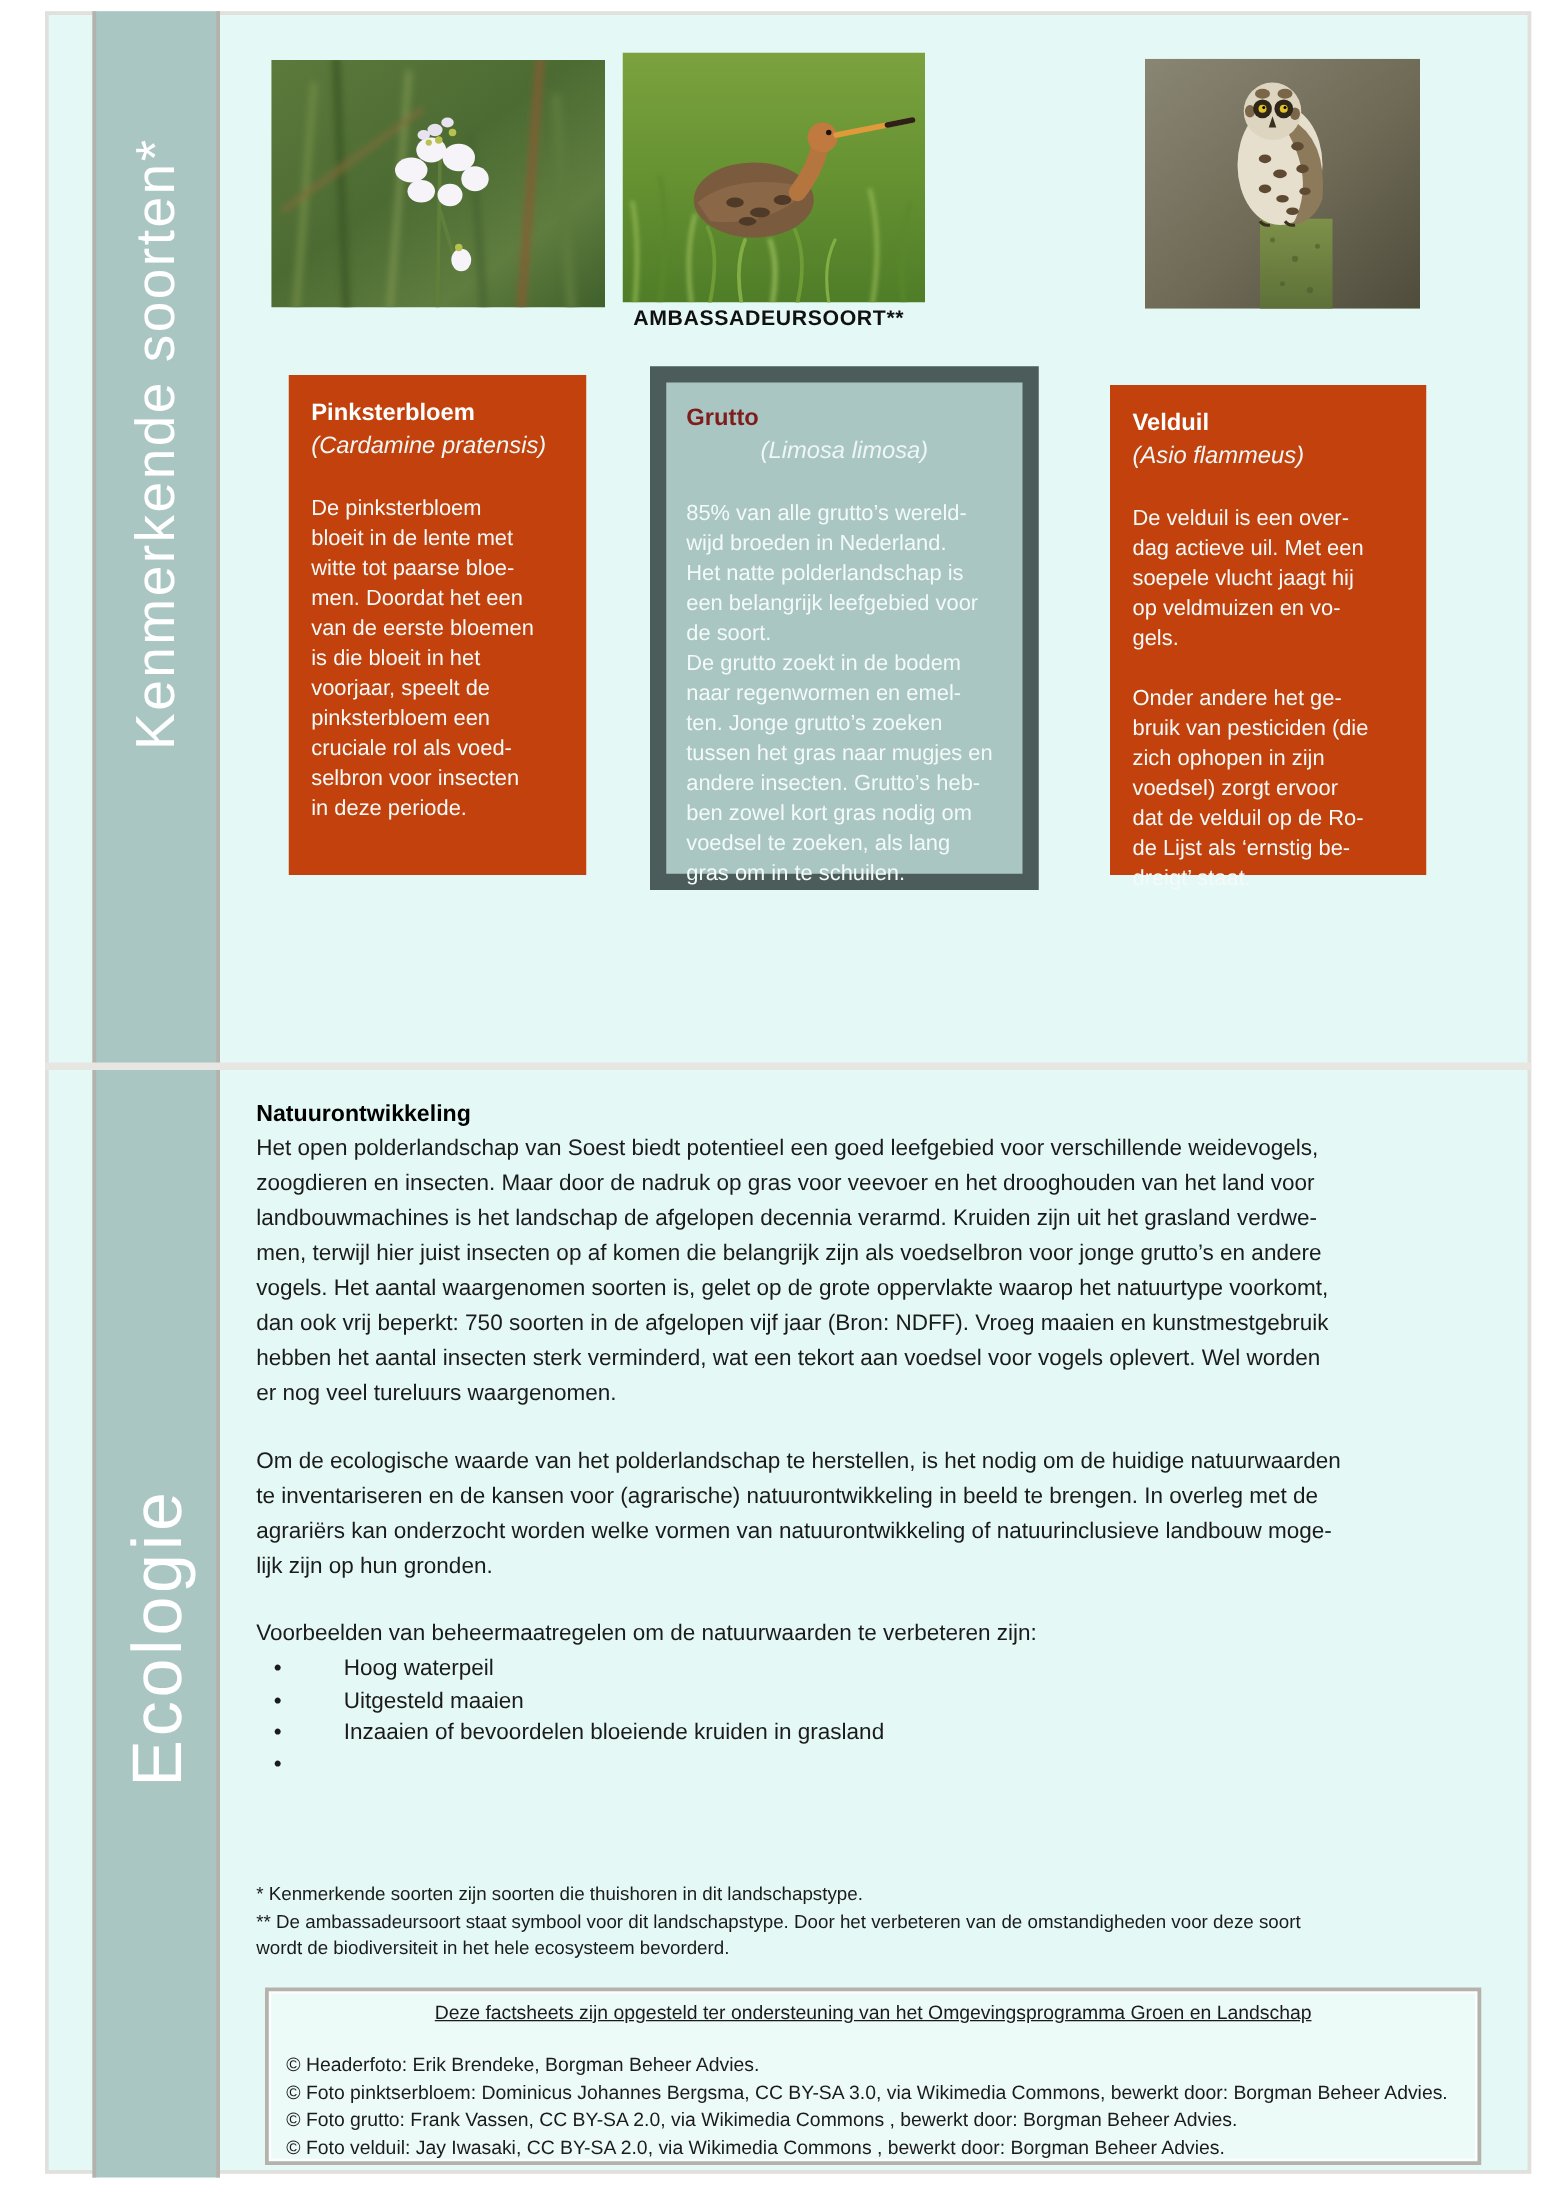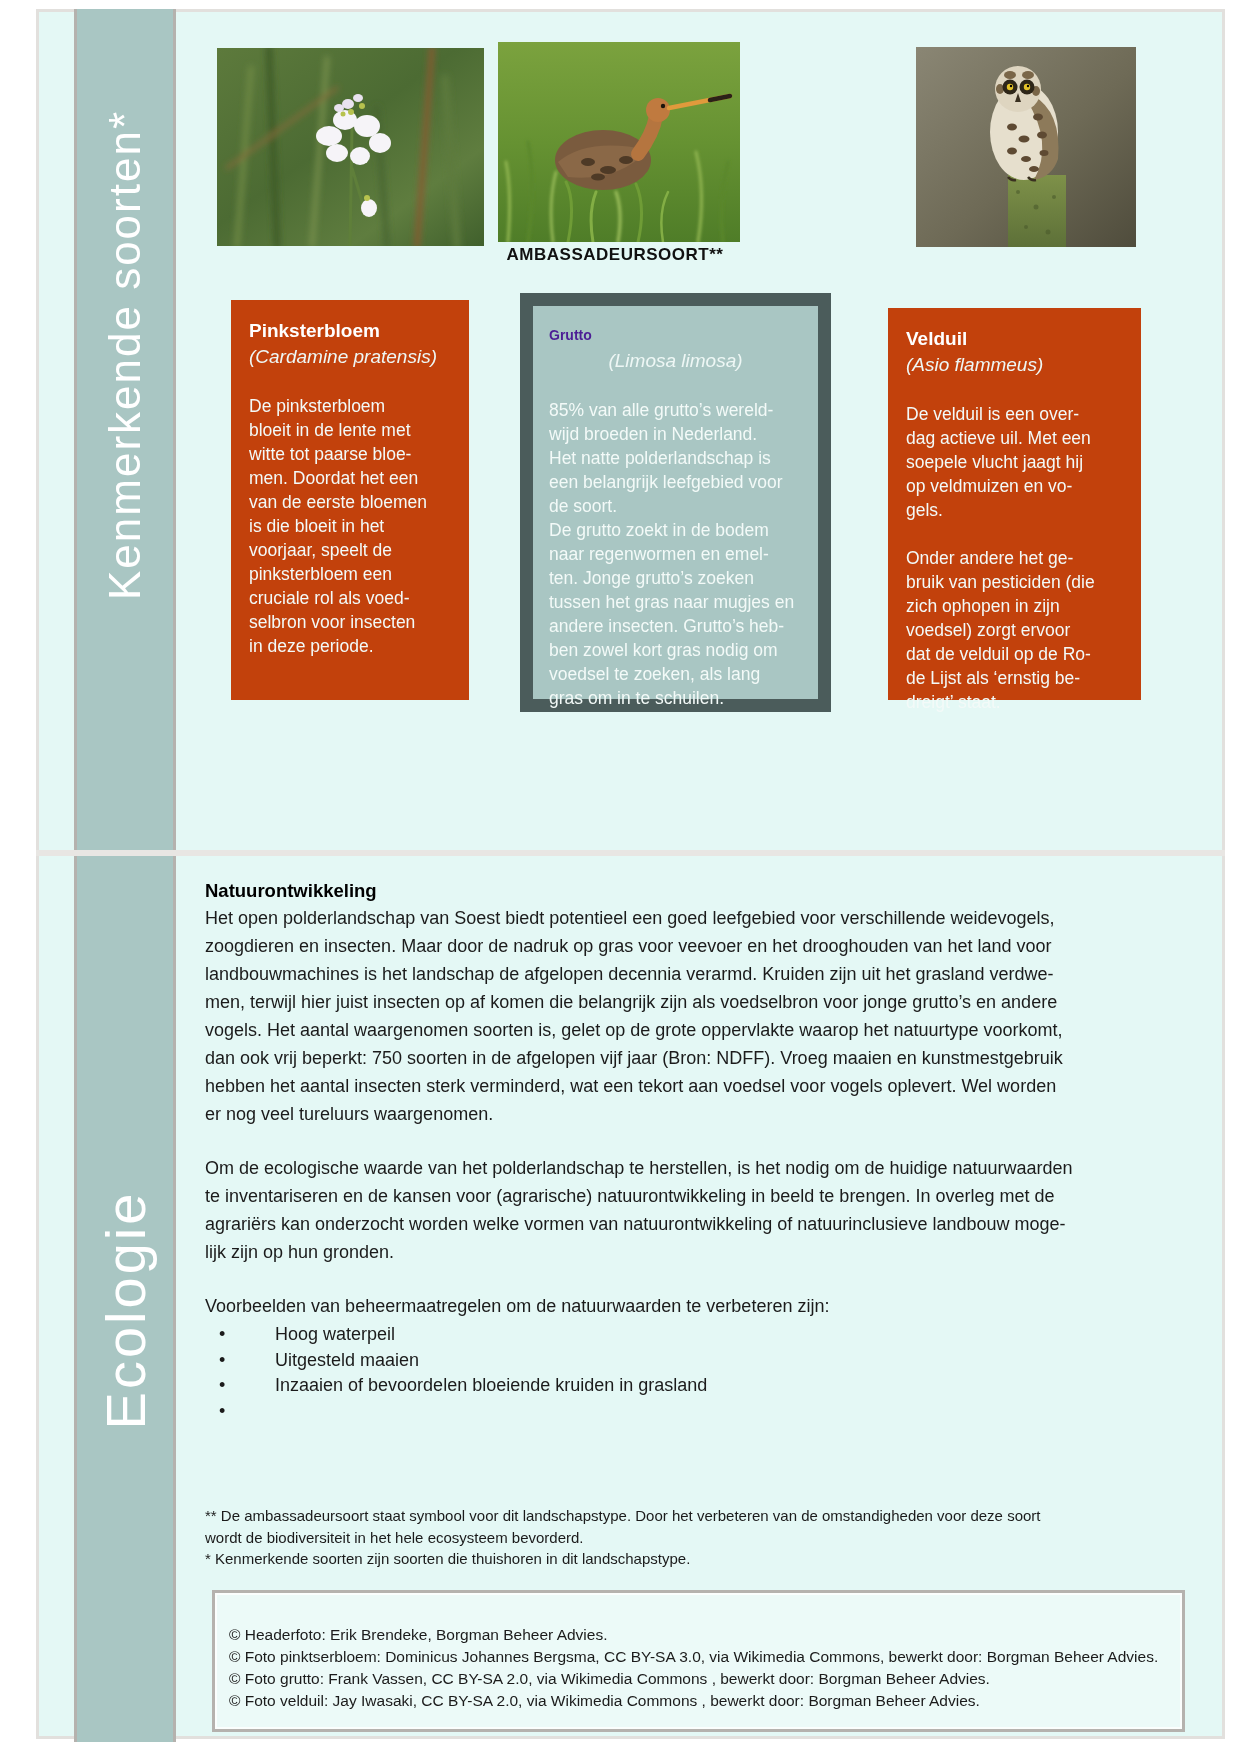--- a/index.html
+++ b/index.html
@@ -37,21 +37,21 @@
   }
   .species-box .title{font-weight:bold;font-size:19px;color:#ffffff;line-height:26px;}
   .species-box .latin{font-style:italic;font-size:19px;line-height:26px;color:#eef7f5;}
   .species-box .body{margin-top:24px;font-size:17.5px;line-height:24px;white-space:pre-line;color:#f3faf8;}
   .box-1{left:231px;top:300px;width:238px;height:400px;}
   .box-2-frame{
     position:absolute;left:520px;top:293px;width:311px;height:419px;z-index:2;
     background:#4b5c5b;box-sizing:border-box;padding:13px;
   }
   .box-2-inner{width:100%;height:100%;background:#a9c6c3;box-sizing:border-box;padding:16px 16px 0 16px;color:#f3faf8;}
-  .box-2-inner .title{font-weight:bold;font-size:14px;color:#4c1d95;line-height:26px;}
+  .box-2-inner .title{font-weight:bold;font-size:19px;color:#7f1d1d;line-height:26px;}
   .box-2-inner .latin{font-style:italic;font-size:19px;line-height:26px;color:#eef7f5;text-align:center;}
   .box-2-inner .body{margin-top:24px;font-size:17.5px;line-height:24px;white-space:pre-line;}
   .box-3{left:888px;top:308px;width:253px;height:392px;}
   .eco{position:absolute;left:205px;top:880px;width:990px;z-index:2;color:#1b1b1b;}
   .eco h3{margin:0 0 2px 0;font-size:18.5px;font-weight:bold;color:#000;}
   .eco p{margin:0;font-size:18px;line-height:28px;white-space:pre-line;}
   .eco .gap{height:26px;}
   .bullets{margin-top:2px;}
   .bullet-row{display:flex;font-size:18px;line-height:25.5px;}
   .bullet-row .dot{width:18px;margin-left:14px;}
@@ -306,25 +306,26 @@
         <span class="b-label">Inzaaien of bevoordelen bloeiende kruiden in grasland</span>
       </div>
       <div class="bullet-row">
         <span class="dot">•</span>
       </div>
     </div>
     <div class="gap" style="height:20px;"></div>
   </div>
 
   <div class="footnotes">
+    <div class="fn">* Kenmerkende soorten zijn soorten die thuishoren in dit landschapstype.</div>
     <div class="fn">** De ambassadeursoort staat symbool voor dit landschapstype. Door het verbeteren van de omstandigheden voor deze soort
 wordt de biodiversiteit in het hele ecosysteem bevorderd.</div>
-    <div class="fn">* Kenmerkende soorten zijn soorten die thuishoren in dit landschapstype.</div>
   </div>
 
   <div class="credits">
+    <div class="c-title">Deze factsheets zijn opgesteld ter ondersteuning van het Omgevingsprogramma Groen en Landschap</div>
     <div class="c-lines"><span>© Headerfoto: Erik Brendeke, Borgman Beheer Advies.</span>
 <span>© Foto pinktserbloem: Dominicus Johannes Bergsma, CC BY-SA 3.0, via Wikimedia Commons, bewerkt door: Borgman Beheer Advies.</span>
 <span>© Foto grutto: Frank Vassen, CC BY-SA 2.0, via Wikimedia Commons , bewerkt door: Borgman Beheer Advies.</span>
 <span>© Foto velduil: Jay Iwasaki, CC BY-SA 2.0, via Wikimedia Commons , bewerkt door: Borgman Beheer Advies.</span></div>
   </div>
 
 </div>
 
 </body></html>

